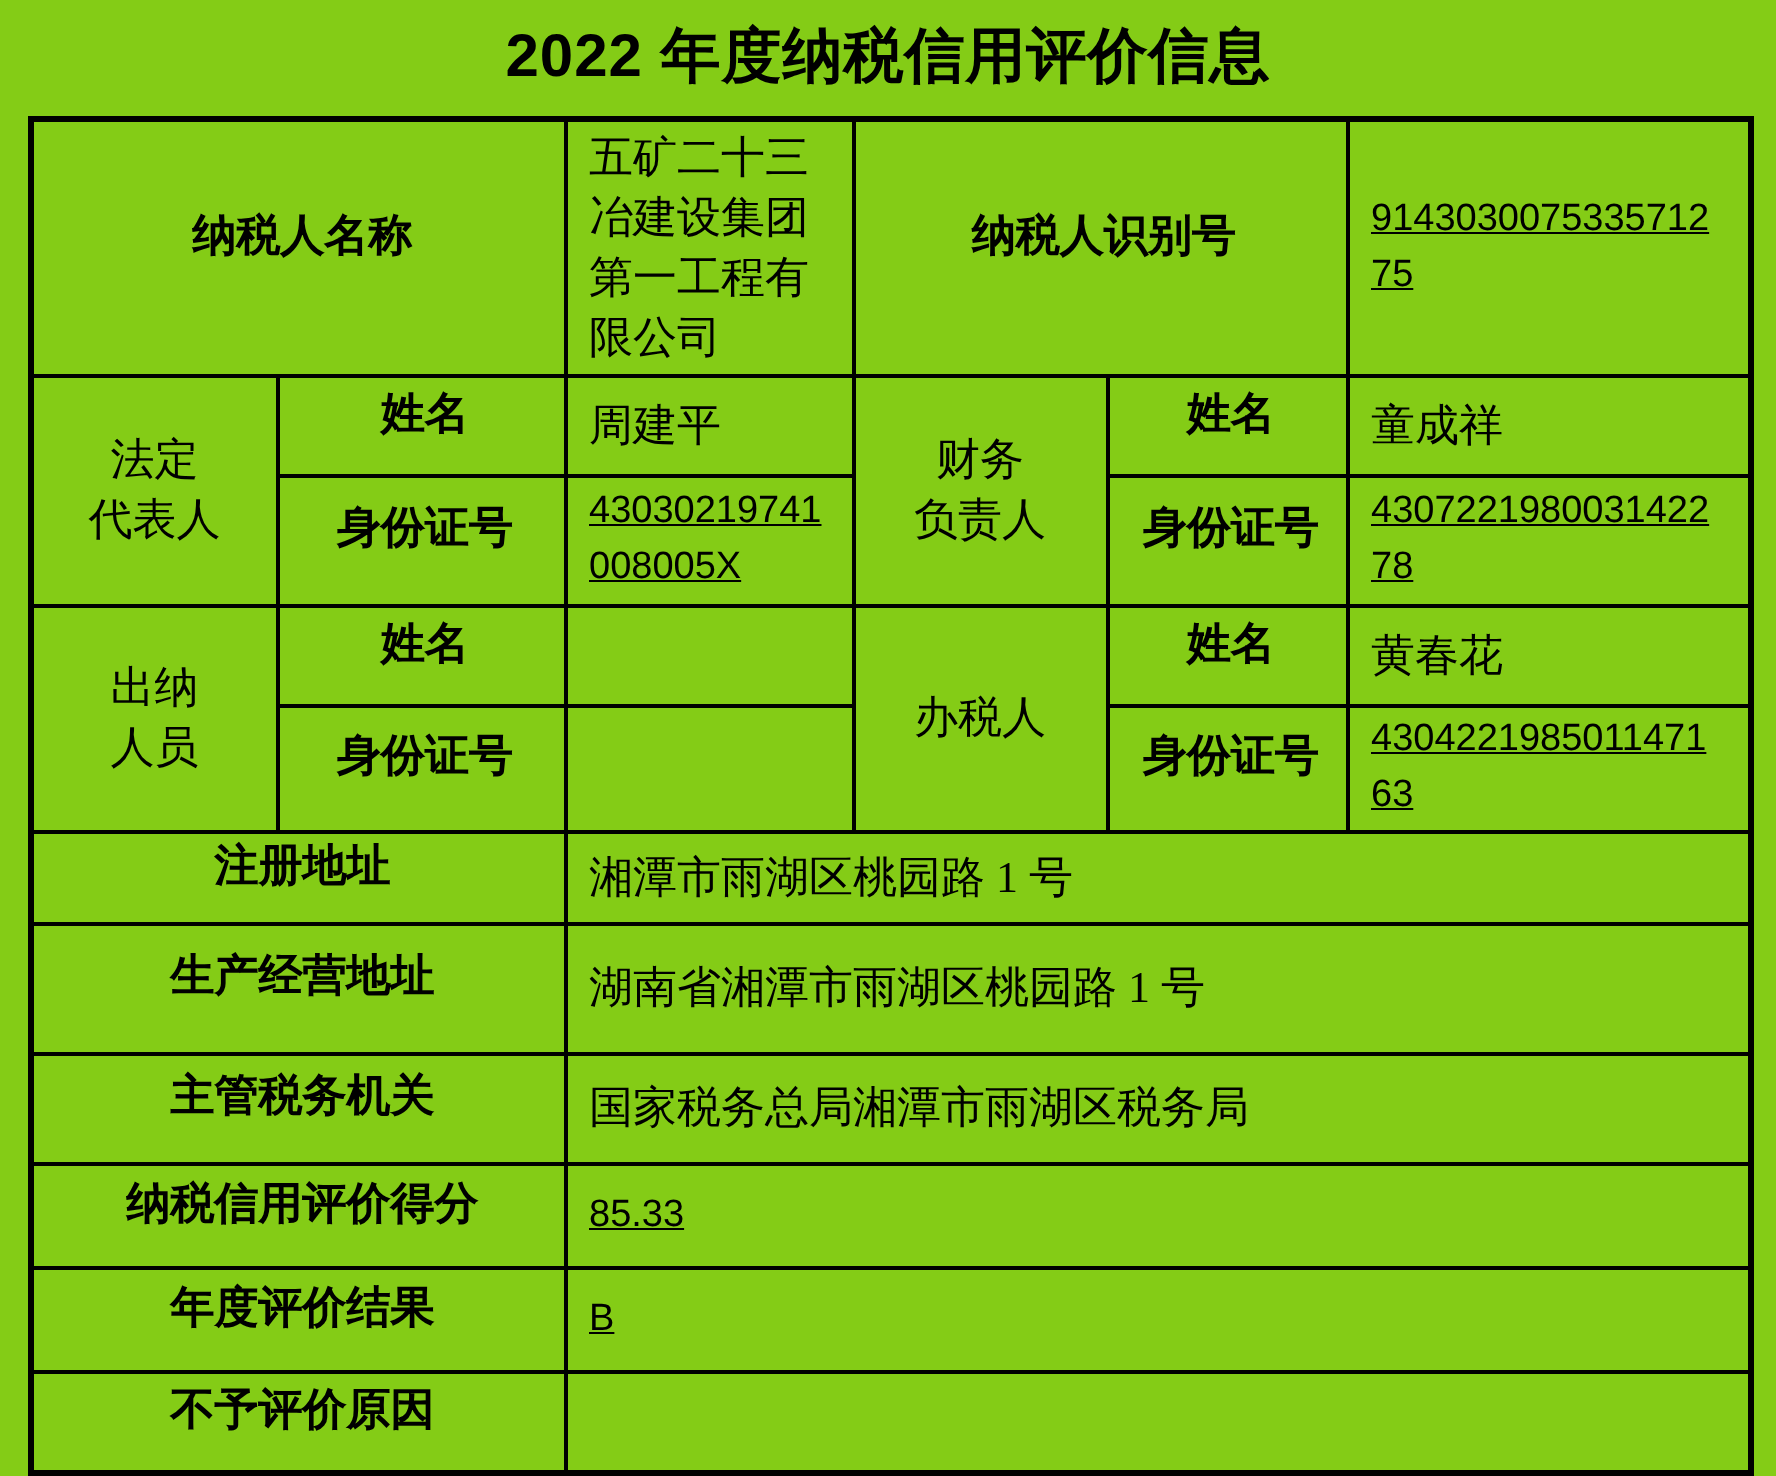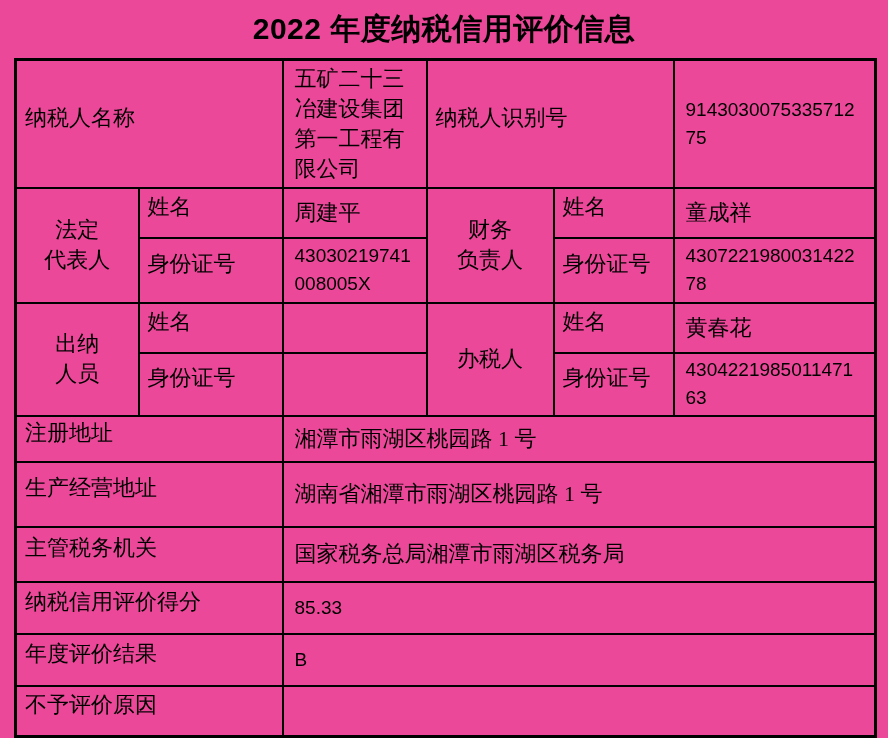--- a/index.html
+++ b/index.html
@@ -6,21 +6,21 @@
     margin: 0;
     padding: 0;
     background: #ffffff;
     color: #000000;
     font-family: "Liberation Serif", "DejaVu Serif", serif;
   }
   .doc {
     position: relative;
     width: 888px;
     height: 738px;
-    background: #ec4899;
+    background: #84cc16;
     overflow: hidden;
   }
   .title {
     width: 888px;
     height: 58px;
     padding-top: 6px;
     box-sizing: border-box;
     text-align: center;
     font-size: 30px;
     font-weight: bold;
@@ -39,37 +39,39 @@
     border: 2px solid #000000;
     vertical-align: middle;
     font-size: 22px;
     line-height: 28px;
     padding: 2px 11px;
     overflow: hidden;
     box-sizing: border-box;
     word-break: break-word;
   }
   td.lbl {
-    text-align: left;
+    text-align: center;
     padding: 2px 4px 14px 8px;
+    font-weight: bold;
   }
   td.grp {
     text-align: center;
     white-space: pre-line;
     padding: 1px 2px;
     line-height: 30px;
   }
   td.val {
     line-height: 30px;
   }
   td.num {
     font-family: "Liberation Sans", "DejaVu Sans", sans-serif;
     font-size: 19px;
     line-height: 28px;
     word-break: break-all;
+    text-decoration: underline;
   }
 </style>
 </head>
 <body>
 
 <div class="doc">
 
   <div class="title">2022 年度纳税信用评价信息</div>
 
   <table class="grid">

